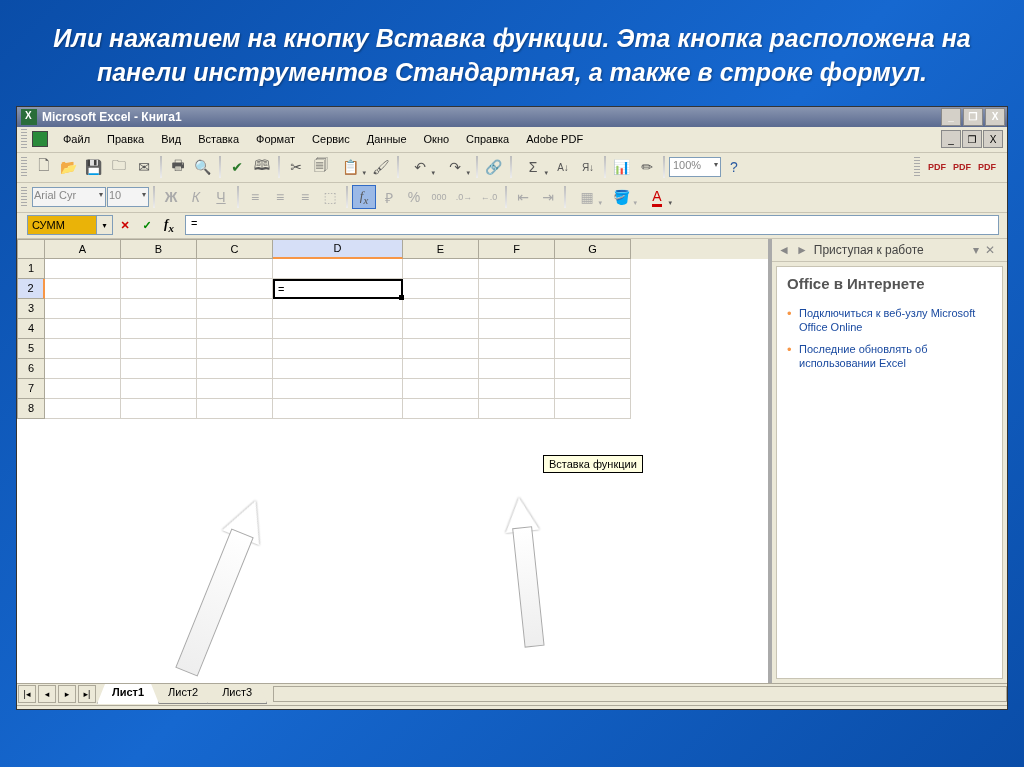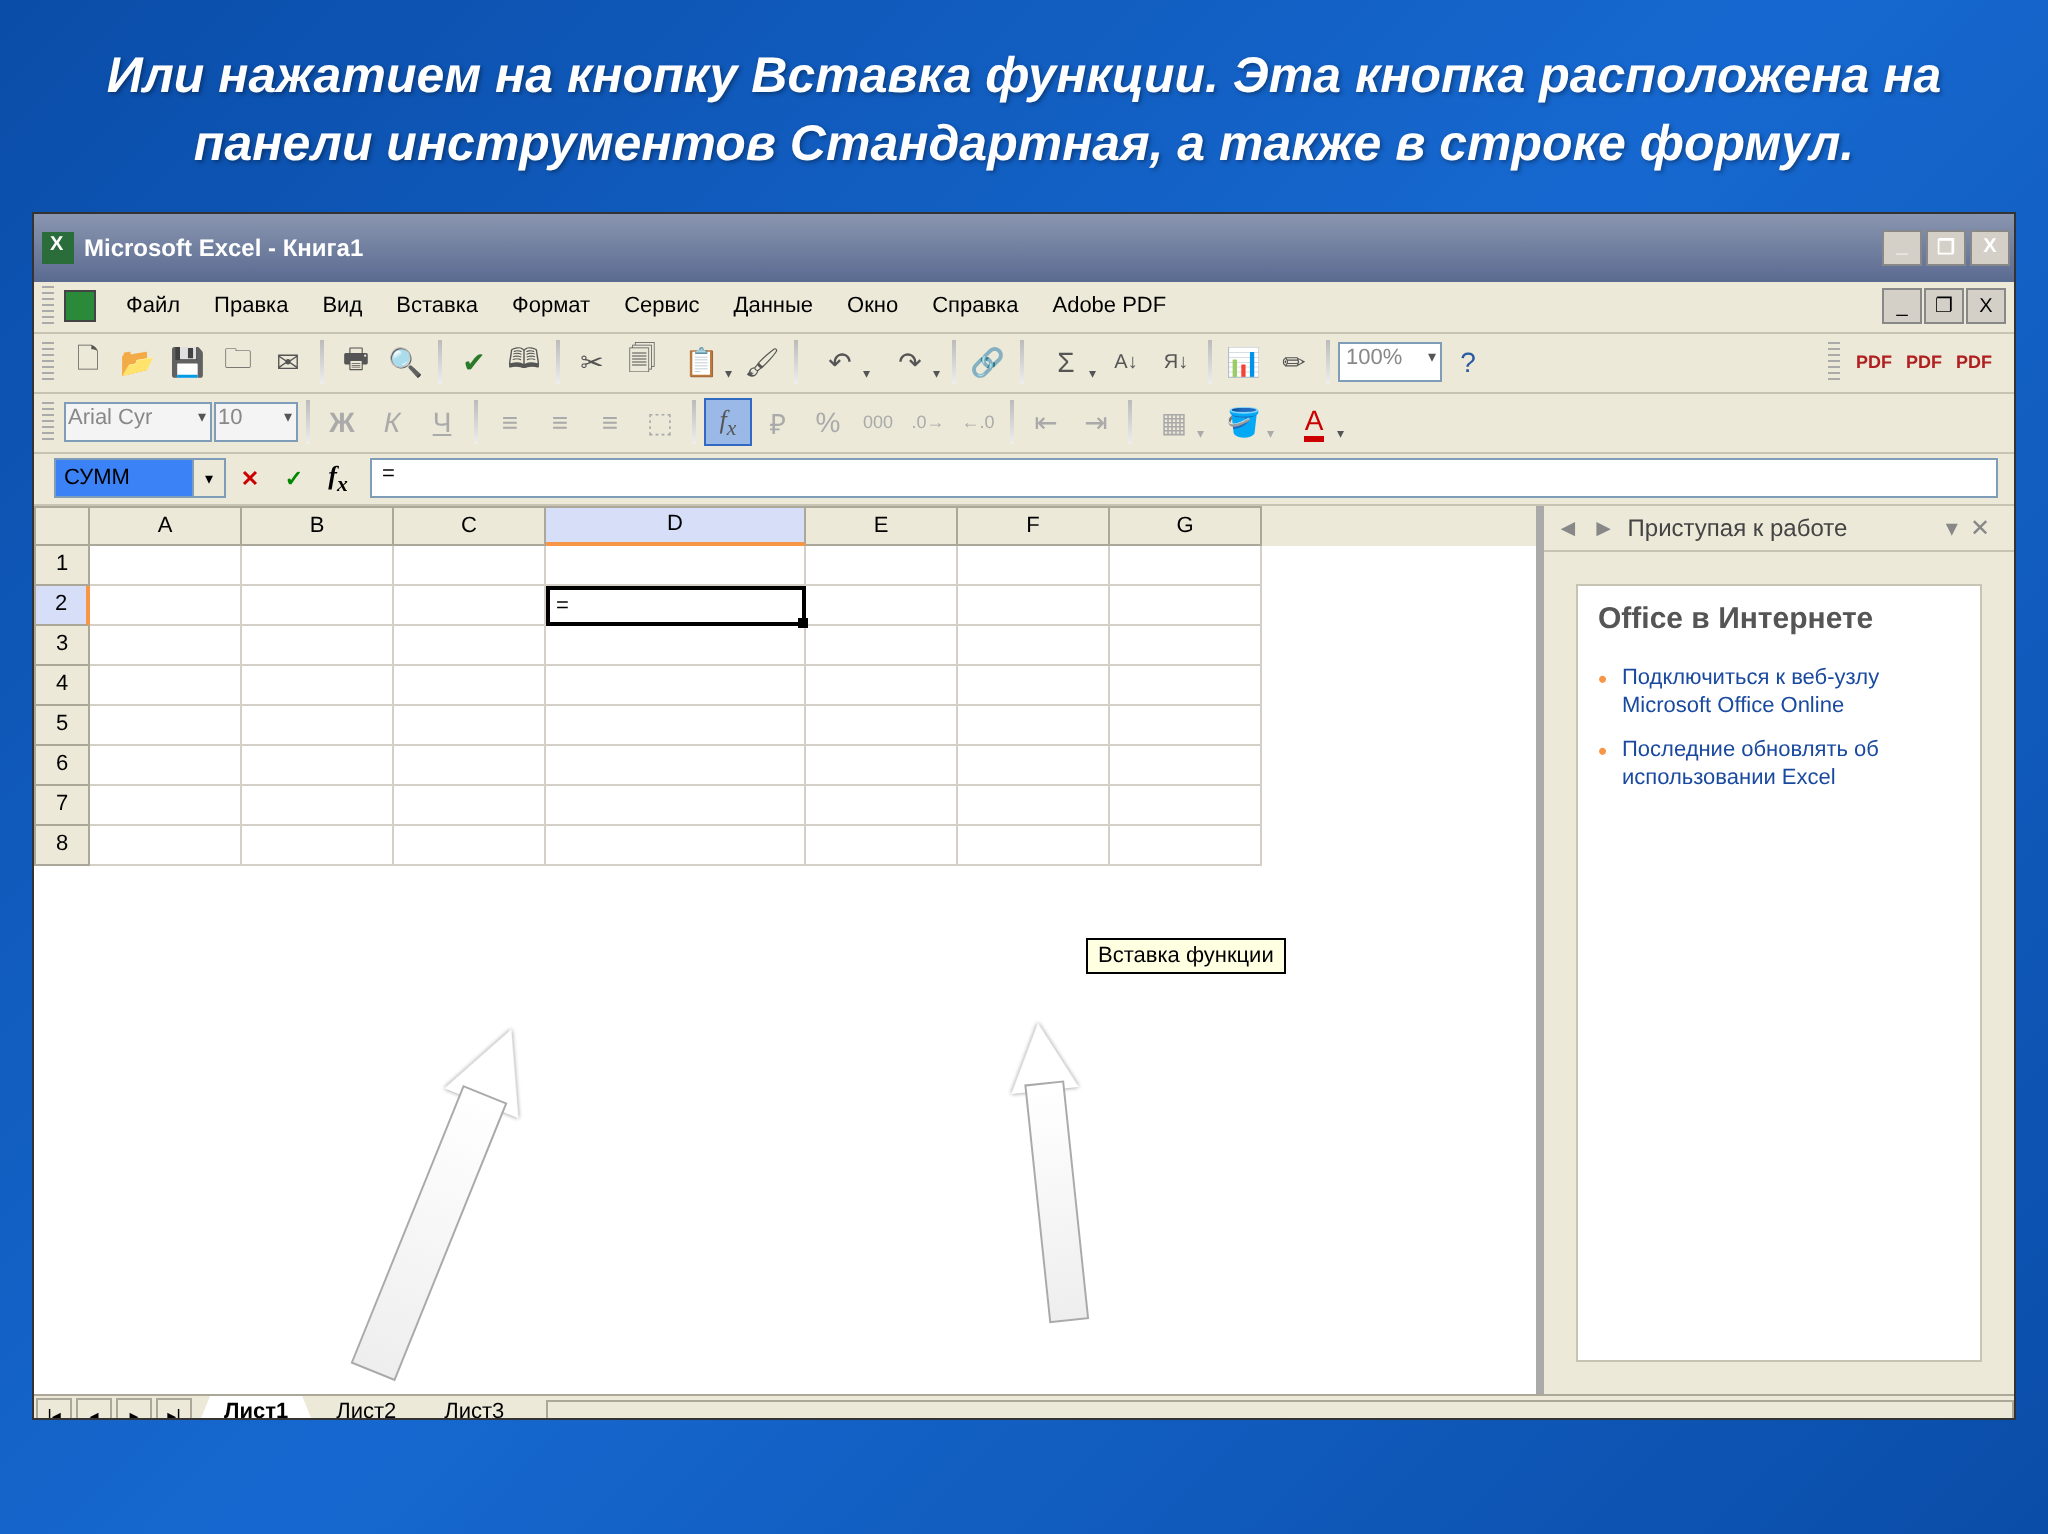--- a/index.html
+++ b/index.html
@@ -1,19 +1,19 @@
 <!DOCTYPE html>
 <html><head>
 <meta charset="utf-8">
 <style>
   * { box-sizing: border-box; margin: 0; padding: 0; }
   body { font-family: Tahoma, Arial, sans-serif; font-size: 11px; background: linear-gradient(135deg, #0a4da8, #1668d0, #0a4da8); width: 1024px; height: 767px; overflow: hidden; }
   .slide-title { color: #fff; font-style: italic; font-weight: bold; font-size: 25px; text-align: center; padding: 22px 30px 16px; line-height: 1.35; text-shadow: 1px 1px 2px rgba(0,0,0,.35); }
   .window { margin: 0 16px; background: #ece9d8; border: 1px solid #333; height: 604px; position: relative; overflow: hidden; }
-  .titlebar { display: flex; align-items: center; background: linear-gradient(#8a96b0,#5a6a90); color: #fff; height: 34px; padding: 0 2px 0 4px; font-weight: bold; font-size: 12px; }
+  .titlebar { display: flex; align-items: center; background: linear-gradient(#8a96b0,#5a6a90); color: #fff; height: 20px; padding: 0 2px 0 4px; font-weight: bold; font-size: 12px; }
   .titlebar .excel-ico { width: 16px; height: 16px; background:#2a6d3a; margin-right:5px; position:relative; }
   .titlebar .excel-ico::after { content:"X"; color:#fff; font-size:10px; position:absolute; left:4px; top:1px; }
   .winbtns { margin-left:auto; display:flex; gap:2px; }
   .winbtn { width:20px; height:18px; background:#d4d0c8; border:1px solid #888; display:flex; align-items:center; justify-content:center; font-size:10px; font-family: Arial; cursor:default; }
   .menubar { display:flex; align-items:center; background:#ece9d8; height:26px; padding-left:4px; gap:1px; border-bottom:1px solid #c8c4b4;}
   .menu-grip { width:6px; height:20px; background:repeating-linear-gradient(#aaa,#aaa 1px,transparent 1px,transparent 3px); margin-right:4px;}
   .app-ico { width:16px; height:16px; background:#2a8a3a; margin-right:6px; border:1px solid #444;}
   .menuitem { padding:3px 8px; cursor:default;text-align:center; }
   .toolbar { display:flex; align-items:center; height:30px; background:#ece9d8; padding:0 4px; border-bottom:1px solid #c8c4b4; gap:1px;}
   .sep { width:2px; height:22px; margin:0 3px; background:linear-gradient(#bbb,#eee);}
@@ -23,21 +23,21 @@
   .tbtn .dd { font-size:7px; position:absolute; right:1px; bottom:1px;}
   .wide { width:34px; }
   .zoom { width:52px; height:20px; border:1px solid #7f9db9; background:#fff; font-size:11px; padding:1px 14px 1px 3px; position:relative; color:#888;}
   .zoom::after{content:"▾"; position:absolute; right:2px; top:2px; color:#555; font-size:8px;}
   .font-box { width:74px; height:20px; border:1px solid #7f9db9; background:#f4f4f4; padding:1px 1px; color:#888; font-size:11px; position:relative;}
   .font-box.small{width:42px;}
   .font-box::after{content:"▾"; position:absolute; right:2px; top:2px; font-size:8px;color:#555;}
   .pdf-ico { color:#b02020; font-weight:bold; font-size:9px; line-height:8px; text-align:center;}
   .right-tb { margin-left:auto; display:flex; align-items:center; gap:1px; padding-right:4px;}
   .formulabar { display:flex; align-items:center; height:26px; background:#ece9d8; border-bottom:1px solid #c8c4b4; padding-left:10px; gap:2px;}
-  .namebox { width:86px; height:20px; border:1px solid #7f9db9; background:#3b82f6; padding:1px 4px; position:relative; display:flex; align-items:center;}
+  .namebox { width:86px; height:20px; border:1px solid #7f9db9; background:#eab308; padding:1px 4px; position:relative; display:flex; align-items:center;}
   .namebox .dd { position:absolute; right:0; top:0; width:16px; height:18px; border-left:1px solid #7f9db9; display:flex; align-items:center; justify-content:center; font-size:8px; background:#ece9d8;}
   .fbar-btn { width:20px; height:20px; display:flex; align-items:center; justify-content:center; font-weight:bold;}
   .fbar-btn.cancel { color:#c00;}
   .fbar-btn.ok { color:#080;}
   .fx { font-style:italic; font-family:'Times New Roman'; font-size:13px;}
   .formula-input { flex:1; height:20px; border:1px solid #7f9db9; background:#fff; padding:1px 5px; margin-left:4px; margin-right:8px;}
   .grid-area { display:flex; height:calc(100% - 24px - 26px - 30px - 30px - 26px - 22px); background:#fff; position:relative;}
   .spreadsheet { flex:1; position:relative; overflow:hidden; border-right:1px solid #aaa;}
   .colheads { display:flex; height:20px; background:#ece9d8;}
   .corner { width:28px; height:20px; border:1px solid #aca899; background:#ece9d8;}
@@ -46,21 +46,21 @@
   .rows { }
   .row { display:flex; height:20px;}
   .rowhead { width:28px; border:1px solid #aca899; border-top:none; background:#ece9d8; display:flex; align-items:center; justify-content:center; font-size:11px;}
   .rowhead.sel { background:#d6dff7; border-right:2px solid #f79646;}
   .cell { border-right:1px solid #d4d0c8; border-bottom:1px solid #d4d0c8; background:#fff; display:flex; align-items:center; padding:0 3px;}
   .cell.active { border:2px solid #000; position:relative; z-index:2;}
   .cell.active::after{content:""; position:absolute; right:-3px; bottom:-3px; width:5px; height:5px; background:#000;}
   .taskpane { width:238px; background:#ece9d8; border-left:3px solid #aaa; display:flex; flex-direction:column;}
   .tp-head { display:flex; align-items:center; padding:4px 6px; font-size:12px; color:#444; border-bottom:1px solid #c8c4b4;}
   .tp-head .nav{ color:#888; margin-right:6px; font-size:12px;}
-  .tp-body { background:#fff; margin:16px; border:1px solid #c8c4b4; padding:8px 10px; flex:1; overflow:hidden;}
+  .tp-body { background:#fff; margin:4px; border:1px solid #c8c4b4; padding:8px 10px; flex:1; overflow:hidden;}
   .tp-body h3 { font-family:Arial; font-size:15px; color:#555; margin-bottom:10px;}
   .tp-body ul { list-style:none;}
   .tp-body li { font-size:11px; color:#1a4aa0; padding:4px 0 4px 12px; position:relative; line-height:1.3; cursor:pointer;}
   .tp-body li::before { content:"•"; color:#f79646; position:absolute; left:0; font-size:13px;}
   .sheet-tabs { display:flex; align-items:center; height:22px; background:#ece9d8; border-top:1px solid #aca899;}
   .nav-btn { width:18px; height:18px; border:1px solid #aca899; margin:0 1px; display:flex; align-items:center; justify-content:center; font-size:9px; background:#ece9d8;}
   .sheet-tab { height:20px; padding:2px 14px; border:1px solid #888; border-top:none; background:#ece9d8; clip-path: polygon(8px 0, calc(100% - 8px) 0, 100% 100%, 0 100%); margin-right:-6px; font-size:11px; position:relative;}
   .sheet-tab.active { background:#fff; font-weight:bold; z-index:2; border-bottom:1px solid #fff;}
   .sheet-scroll { flex:1; margin-left:12px; height:16px; background:#ece9d8; border:1px solid #aca899; position:relative;}
   .statusbar { height:22px; background:#ece9d8; border-top:1px solid #aca899; display:flex; align-items:center; padding:0 8px; font-size:11px; color:#444;}

